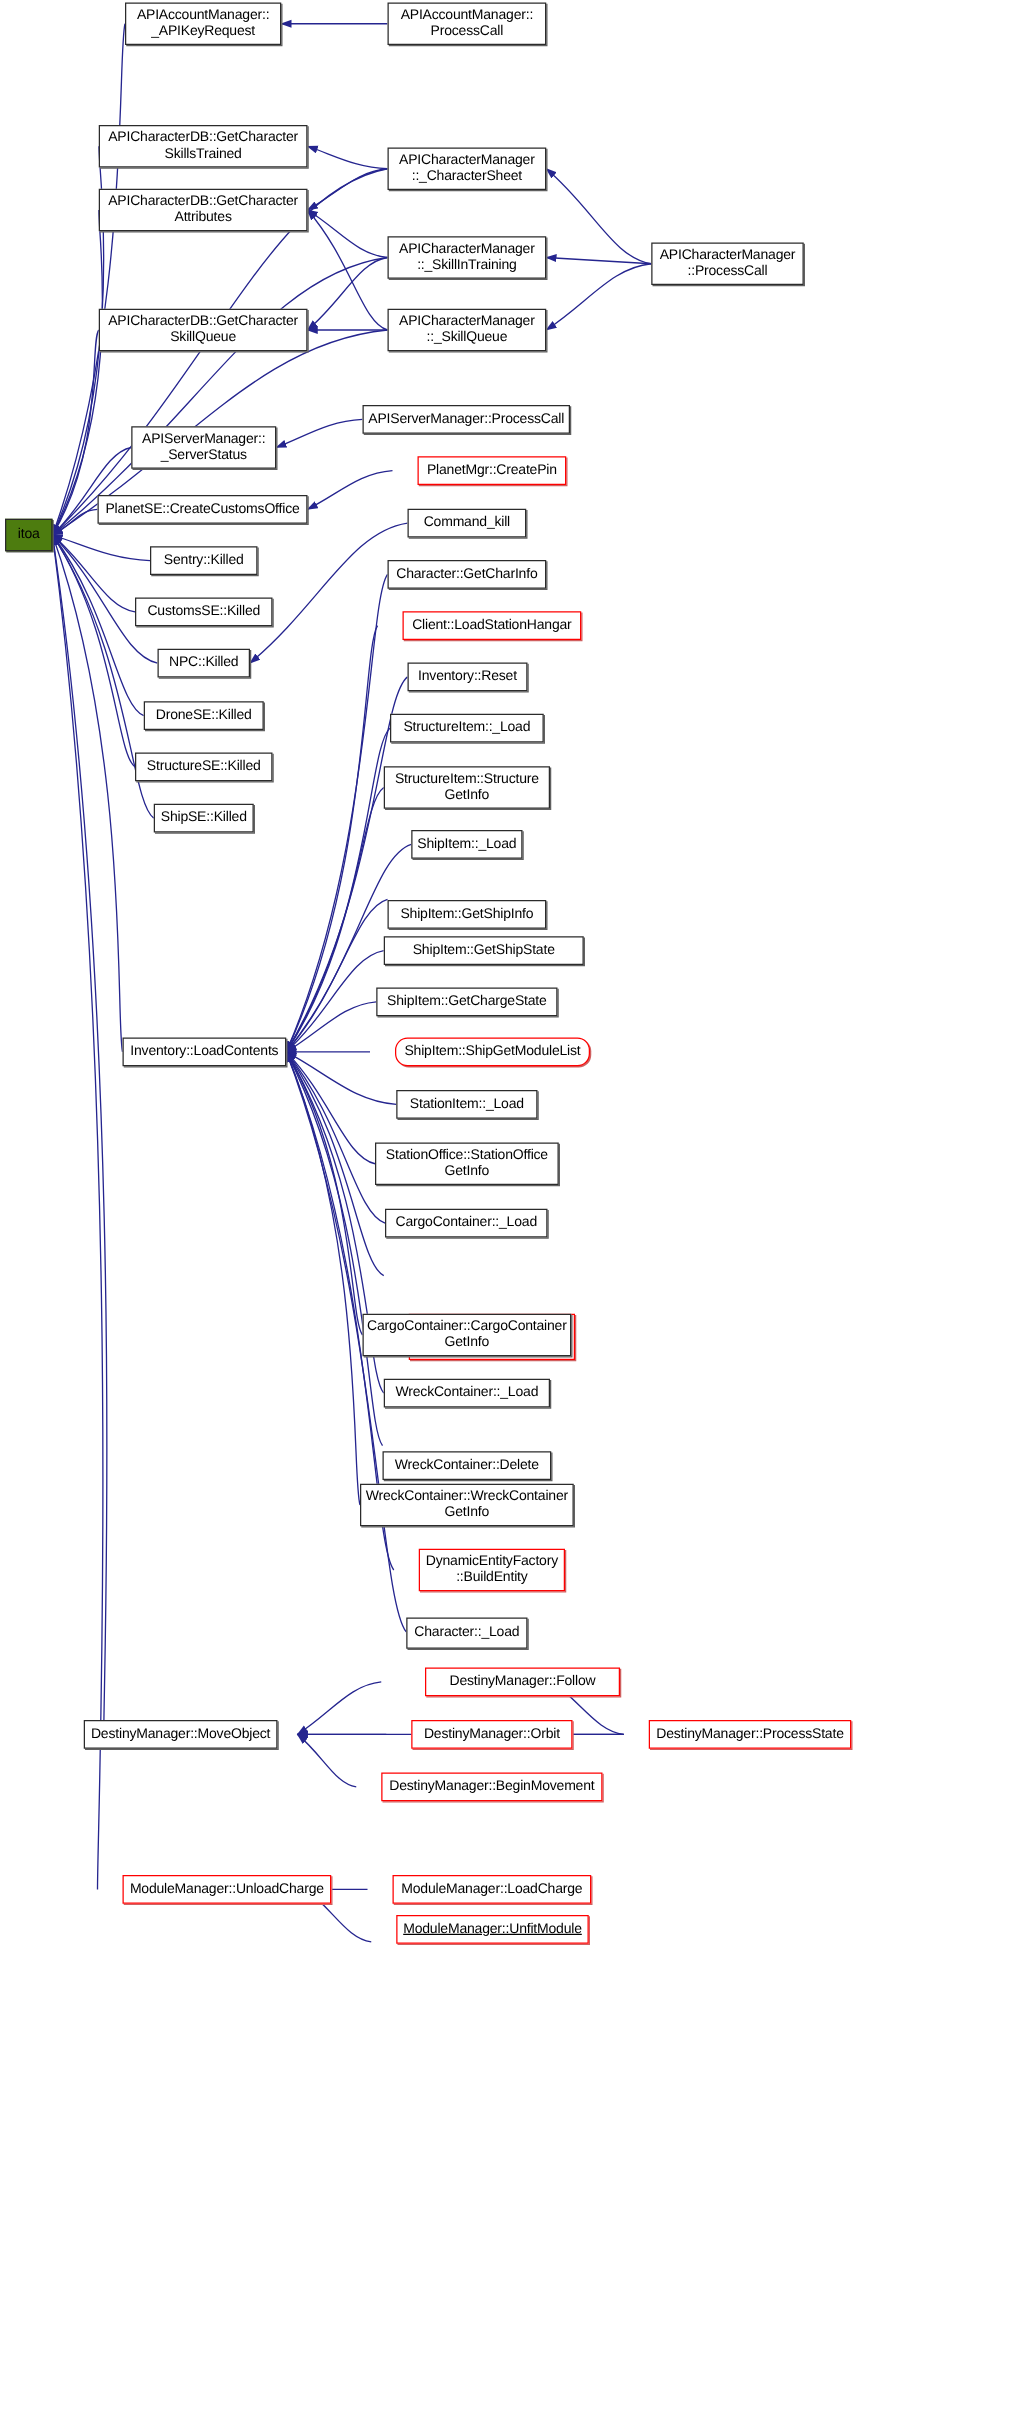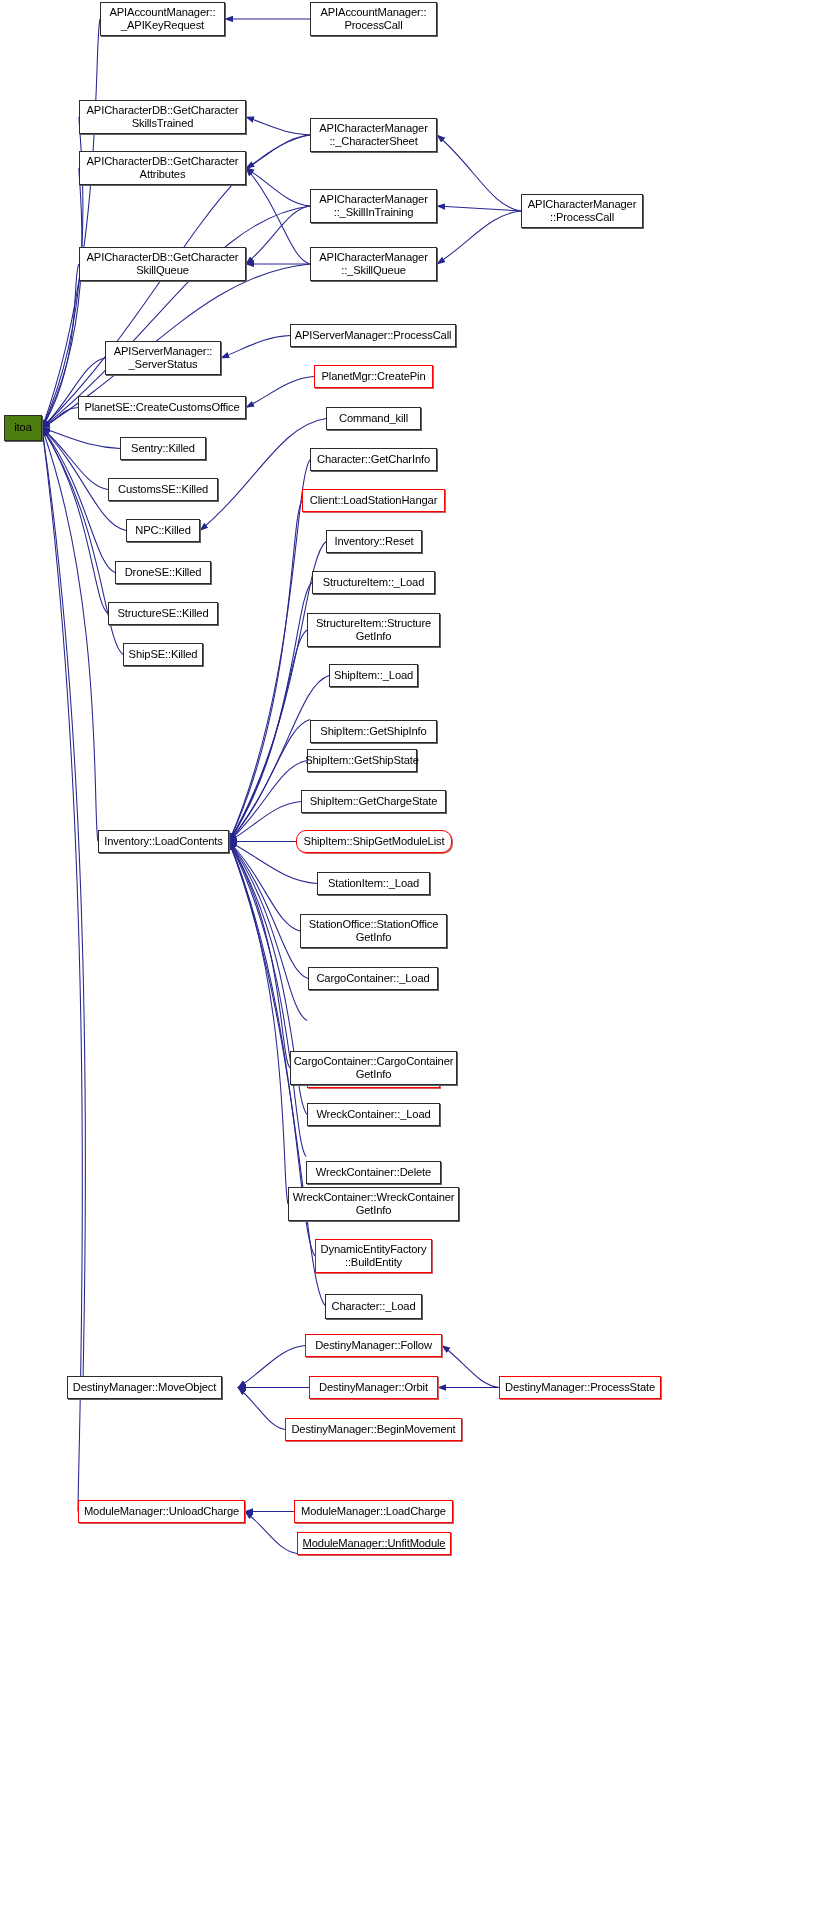--- a/index.html
+++ b/index.html
@@ -22,21 +22,21 @@
     background:#ffffff;
     border:1px solid #2b2b2b;
     color:#000000;
     font-size:11.2px;
     line-height:13.5px;
     letter-spacing:-0.15px;
     white-space:pre-line;
     padding:0 3px;
     box-shadow:1px 1px 0 0 #606060;
   }
-  .node.red{border:1px solid #ff0000;box-shadow:1px 1px 0 0 #d06060;}
+  .node.red{border:1px solid #ff0000;box-shadow:1px 1px 0 0 #d06060;margin-left:20px;}
   .node.current{background:#4d7c0f;border:1px solid #2b2b2b;}
 </style>
 </head>
 <body>
 
 <div id="canvas">
   <svg id="edges" viewBox="0 0 824 1930">
     <defs>
       <marker id="arrow" markerWidth="9" markerHeight="9" refX="8.2" refY="3.2" orient="auto" markerUnits="userSpaceOnUse">
         <path d="M0,0 L9,3.2 L0,6.4 z" fill="#25258f"></path>
@@ -137,40 +137,40 @@
       <div class="node" style="left: 126px; top: 519px; width: 74px; height: 23px;">NPC::Killed</div>
       <div class="node" style="left: 326px; top: 530px; width: 96px; height: 23px;">Inventory::Reset</div>
       <div class="node" style="left: 115px; top: 561px; width: 96px; height: 23px;">DroneSE::Killed</div>
       <div class="node" style="left: 312px; top: 571px; width: 123px; height: 23px;">StructureItem::_Load</div>
       <div class="node" style="left: 108px; top: 602px; width: 110px; height: 23px;">StructureSE::Killed</div>
       <div class="node" style="left: 307px; top: 613px; width: 133px; height: 34px;">StructureItem::Structure
 GetInfo</div>
       <div class="node" style="left: 123px; top: 643px; width: 80px; height: 23px;">ShipSE::Killed</div>
       <div class="node" style="left: 329px; top: 664px; width: 89px; height: 23px;">ShipItem::_Load</div>
       <div class="node" style="left: 310px; top: 708px; width: 127px; height: 23px; margin-top: 12px;">ShipItem::GetShipInfo</div>
-      <div class="node" style="left: 307px; top: 749px; width: 110px; height: 23px;">ShipItem::GetShipState</div>
+      <div class="node" style="left: 307px; top: 749px; width: 160px; height: 23px;">ShipItem::GetShipState</div>
       <div class="node" style="left: 301px; top: 790px; width: 145px; height: 23px;">ShipItem::GetChargeState</div>
       <div class="node" style="left: 98px; top: 830px; width: 131px; height: 23px;">Inventory::LoadContents</div>
       <div class="node red" style="left: 296px; top: 830px; width: 156px; height: 23px; border-radius: 10px;">ShipItem::ShipGetModuleList</div>
       <div class="node" style="left: 317px; top: 872px; width: 113px; height: 23px;">StationItem::_Load</div>
       <div class="node" style="left: 300px; top: 914px; width: 147px; height: 34px;">StationOffice::StationOffice
 GetInfo</div>
       <div class="node" style="left: 308px; top: 967px; width: 130px; height: 23px;">CargoContainer::_Load</div>
       <div class="node red" style="left: 307px; top: 1051px; width: 133px; height: 37px; text-align: right;">CargoContainer::Delete</div>
       <div class="node" style="left: 290px; top: 1051px; width: 167px; height: 34px;">CargoContainer::CargoContainer
 GetInfo</div>
       <div class="node" style="left: 307px; top: 1103px; width: 133px; height: 23px;">WreckContainer::_Load</div>
       <div class="node" style="left: 306px; top: 1145px; width: 135px; height: 23px; margin-top: 16px;">WreckContainer::Delete</div>
       <div class="node" style="left: 288px; top: 1187px; width: 171px; height: 34px;">WreckContainer::WreckContainer
 GetInfo</div>
       <div class="node red" style="left: 315px; top: 1239px; width: 117px; height: 34px;">DynamicEntityFactory
 ::BuildEntity</div>
       <div class="node" style="left: 325px; top: 1294px; width: 97px; height: 25px;">Character::_Load</div>
       <div class="node" style="left: 67px; top: 1376px; width: 155px; height: 23px;">DestinyManager::MoveObject</div>
-      <div class="node red" style="left: 305px; top: 1334px; width: 137px; height: 23px;">DestinyManager::Follow</div>
+      <div class="node red" style="left: 320px; top: 1334px; width: 156px; height: 23px;">DestinyManager::Follow</div>
       <div class="node red" style="left: 309px; top: 1376px; width: 129px; height: 23px;">DestinyManager::Orbit</div>
       <div class="node red" style="left: 499px; top: 1376px; width: 162px; height: 23px;">DestinyManager::ProcessState</div>
       <div class="node red" style="left: 285px; top: 1418px; width: 177px; height: 23px;">DestinyManager::BeginMovement</div>
       <div class="node red" style="left: 78px; top: 1500px; width: 167px; height: 23px;">ModuleManager::UnloadCharge</div>
       <div class="node red" style="left: 294px; top: 1500px; width: 159px; height: 23px;">ModuleManager::LoadCharge</div>
       <div class="node red" style="left: 297px; top: 1532px; width: 154px; height: 23px; text-decoration: underline;">ModuleManager::UnfitModule</div>
     </div>
 </div>
 
 </body></html>

